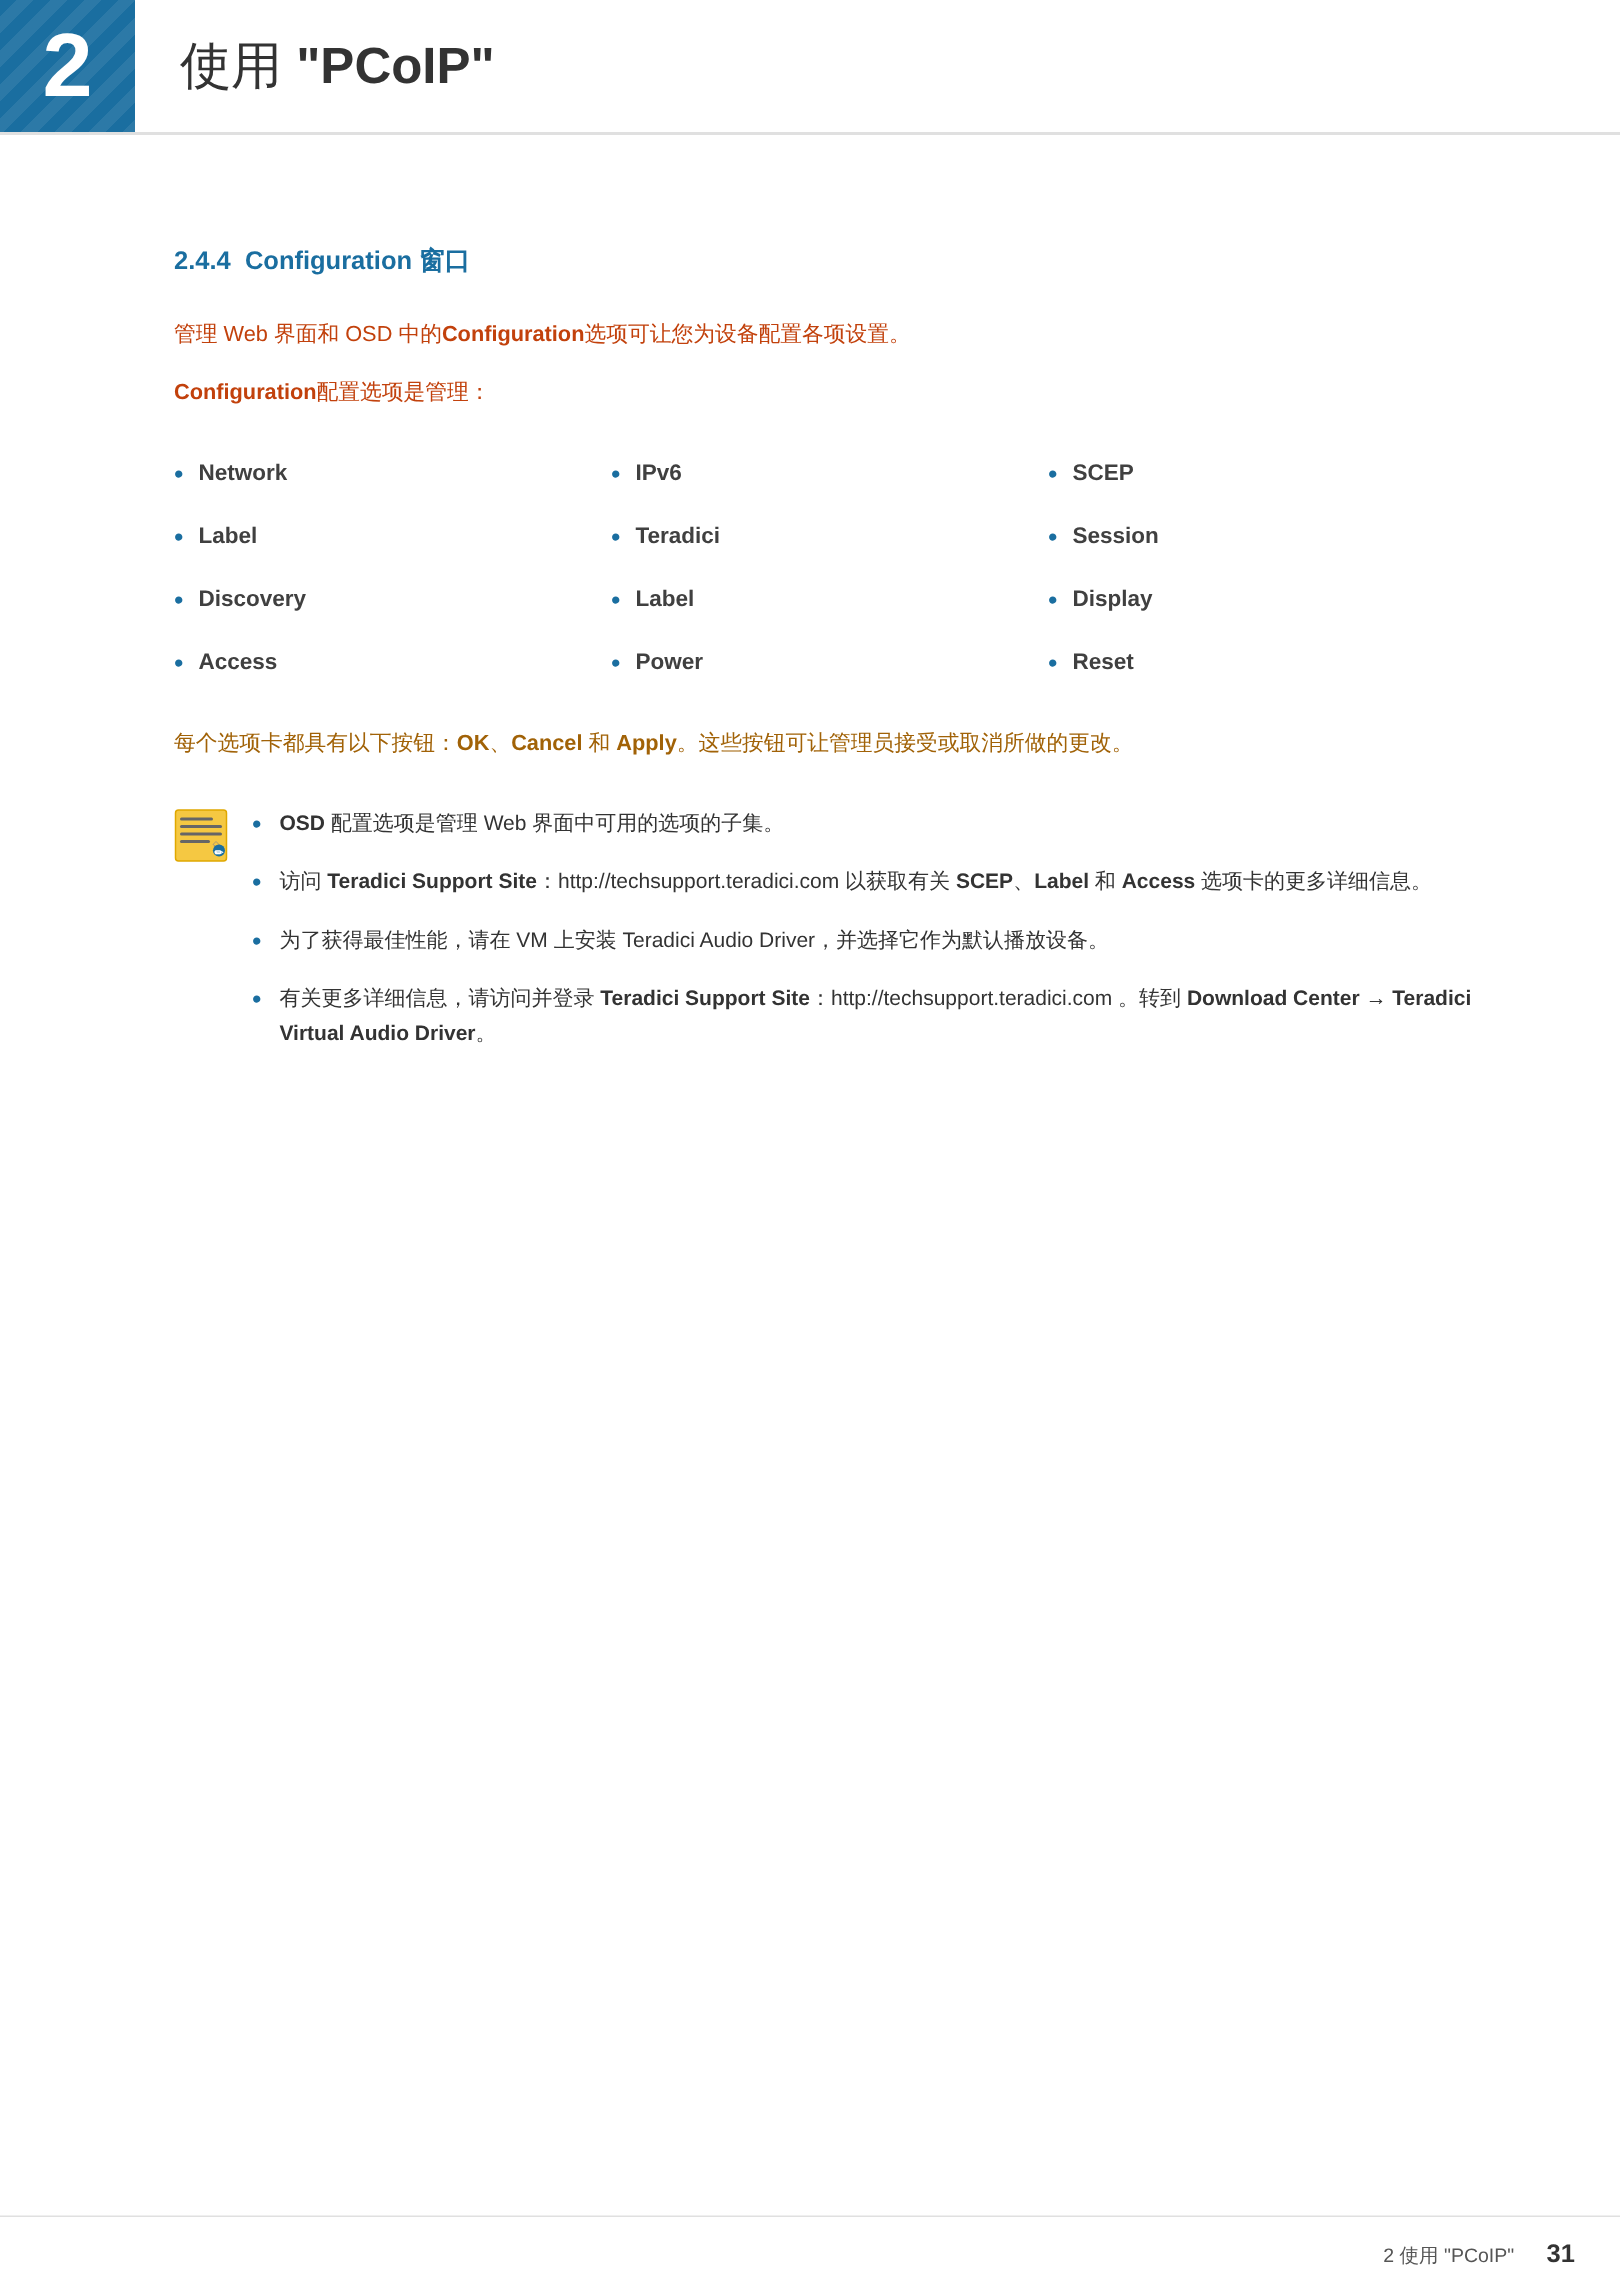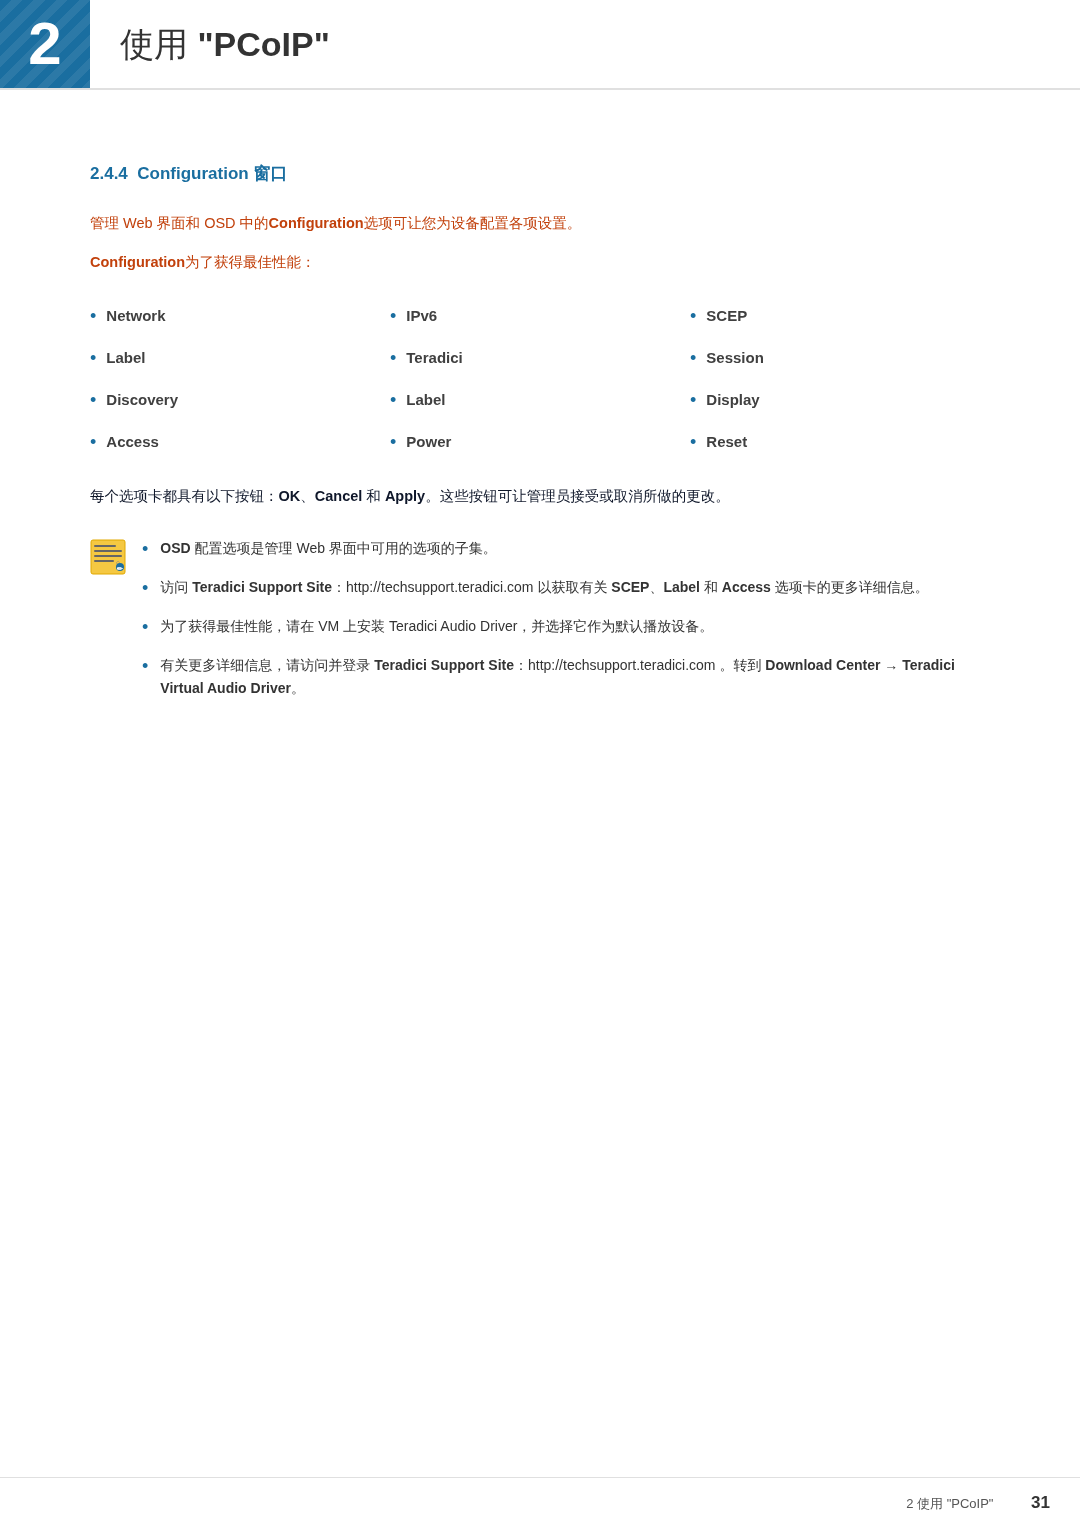--- a/index.html
+++ b/index.html
@@ -71,21 +71,21 @@
       font-weight: normal;
     }
 
     .chapter-title .pcoip-text {
       font-weight: bold;
       font-family: Arial, sans-serif;
     }
 
     
     .content-area {
-      padding: 60px 90px 80px 90px;
+      padding: 60px 90px 80px 116px;
     }
 
     
     .section-heading {
       color: #1a6ea0;
       font-size: 17px;
       font-weight: bold;
       font-family: Arial, sans-serif;
       margin-bottom: 24px;
       margin-top: 10px;
@@ -140,21 +140,21 @@
       color: #404040;
       font-weight: bold;
       font-family: Arial, sans-serif;
       font-size: 15px;
     }
 
     
     .button-info {
       font-size: 14.5px;
       margin-bottom: 28px;
-      color: #0f172a;
+      color: #a16207;
       font-family: "Microsoft YaHei", "SimSun", sans-serif;
       line-height: 1.7;
     }
 
     .button-info .bold {
       font-weight: bold;
       font-family: Arial, sans-serif;
     }
 
     
@@ -228,21 +228,21 @@
       font-size: 13px;
       color: #555;
       font-family: "Microsoft YaHei", sans-serif;
     }
 
     .footer-text .page-num {
       font-size: 17px;
       font-weight: bold;
       color: #333;
       font-family: Arial, sans-serif;
-      margin-left: 34px;
+      margin-left: 18px;
     }
   </style>
 </head>
 <body>
 
 <div class="page-wrapper">
 
   <div class="chapter-header">
     <div class="chapter-number-block">
       <span class="chapter-number">2</span>
@@ -258,21 +258,21 @@
 
     <div class="section-heading">
       <span>2.4.4</span>&nbsp;&nbsp;<span>Configuration</span>&nbsp;<span class="section-title-cn">窗口</span>
     </div>
 
     <p class="intro-text">
       <span>管理 Web 界面和 OSD 中的</span><span class="bold">Configuration</span><span>选项可让您为设备配置各项设置。</span>
     </p>
 
     <p class="intro-text">
-      <span class="bold">Configuration</span><span>为了获得最佳性能：</span>
+      <span class="bold">Configuration</span><span>配置选项是管理：</span>
     </p>
 
     <div class="options-grid">
 
       <div class="options-column">
         <div class="option-item">
           <span class="bullet">•</span>
           <span class="option-label">Network</span>
         </div>
         <div class="option-item">

